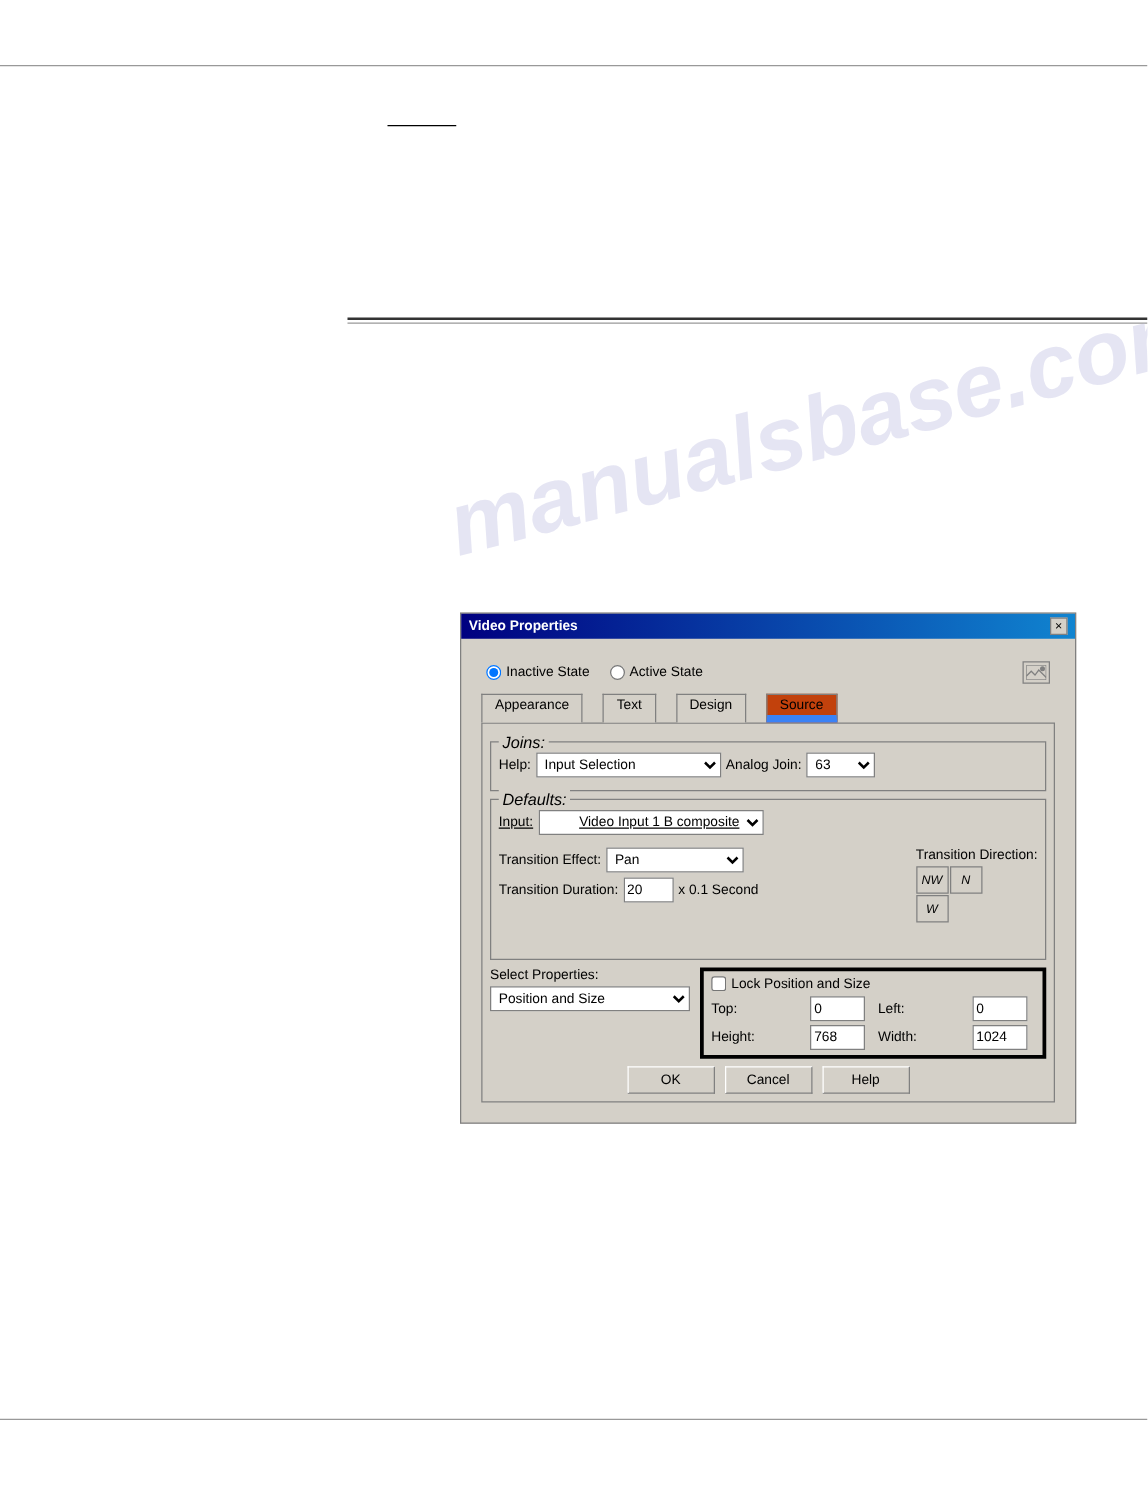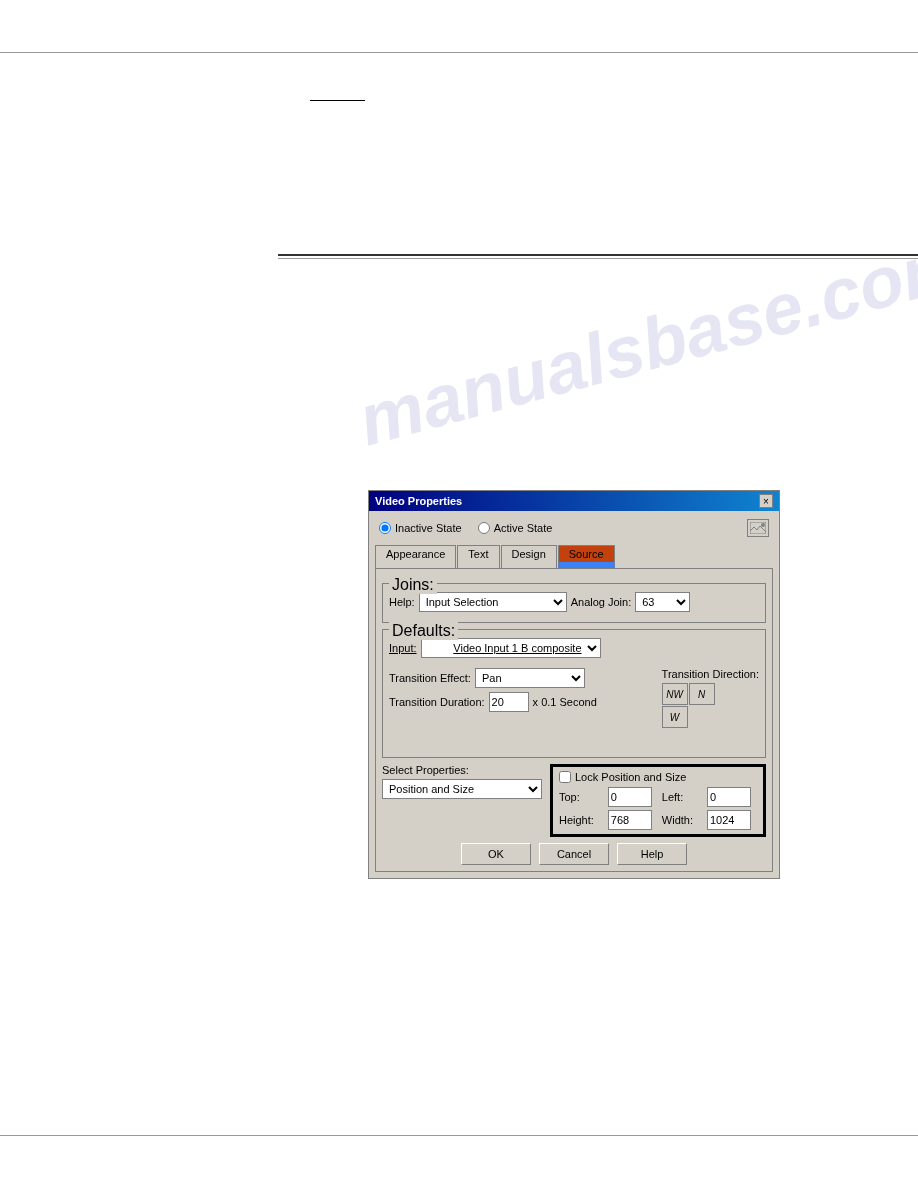--- a/index.html
+++ b/index.html
@@ -74,21 +74,21 @@
       pointer-events: none;
       white-space: nowrap;
       z-index: 0;
     }
 
     
     .dialog-container {
       position: absolute;
       top: 490px;
       left: 368px;
-      width: 412px;
+      width: 493px;
       background: #d4d0c8;
       border: 1px solid #808080;
       z-index: 10;
     }
 
     
     .dialog-titlebar {
       background: linear-gradient(to right, #000080, #1084d0);
       color: white;
       padding: 3px 6px;
@@ -109,21 +109,21 @@
       display: flex;
       align-items: center;
       justify-content: center;
       font-size: 10px;
       cursor: pointer;
       color: #000;
     }
 
     
     .dialog-body {
-      padding: 6px;
+      padding: 16px;
       border-radius: 27px;
     }
 
     
     .state-row {
       display: flex;
       align-items: center;
       margin-bottom: 6px;
       padding: 2px 4px;
       gap: 16px;
@@ -148,21 +148,21 @@
       display: flex;
       align-items: center;
       justify-content: center;
       font-size: 9px;
     }
 
     
     .tabs-row {
       display: flex;
       margin-bottom: 0;
-      gap: 0;
+      gap: 15px;
     }
     .tab {
       padding: 2px 10px;
       border: 1px solid #808080;
       border-bottom: none;
       background: #d4d0c8;
       font-size: 11px;
       cursor: pointer;
       margin-right: 1px;
     }
@@ -186,22 +186,23 @@
       margin-bottom: 6px;
       padding: 4px 6px 6px;
       position: relative;
     }
     .field-group-legend {
       position: absolute;
       top: -8px;
       left: 6px;
       background: #d4d0c8;
       padding: 0 3px;
-      font-size: 16px;
+      font-size: 13px;
       font-weight: normal;
+      font-style: italic;
     }
 
     .form-row {
       display: flex;
       align-items: center;
       margin-bottom: 4px;
       gap: 4px;
       font-size: 11px;
     }
     .form-label {

